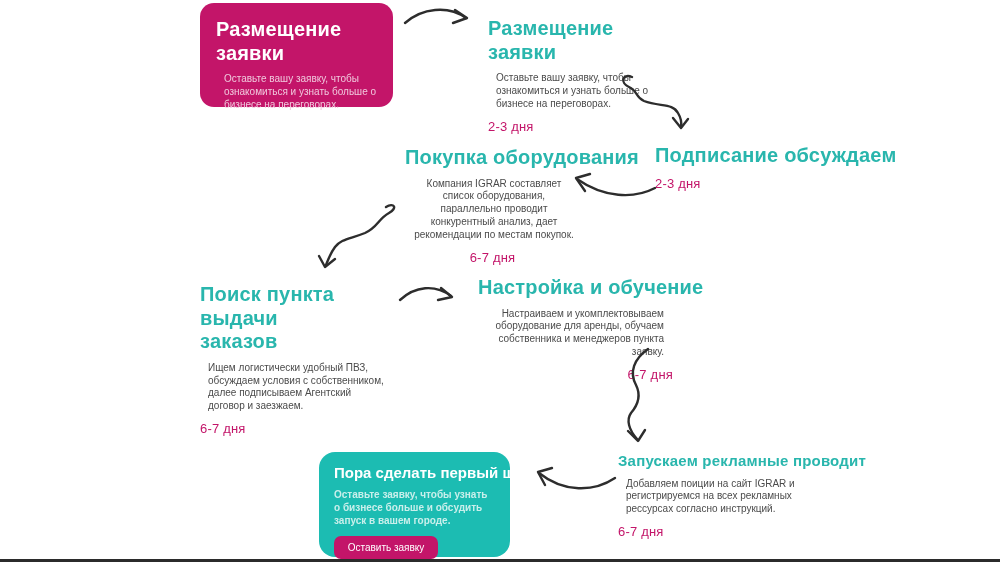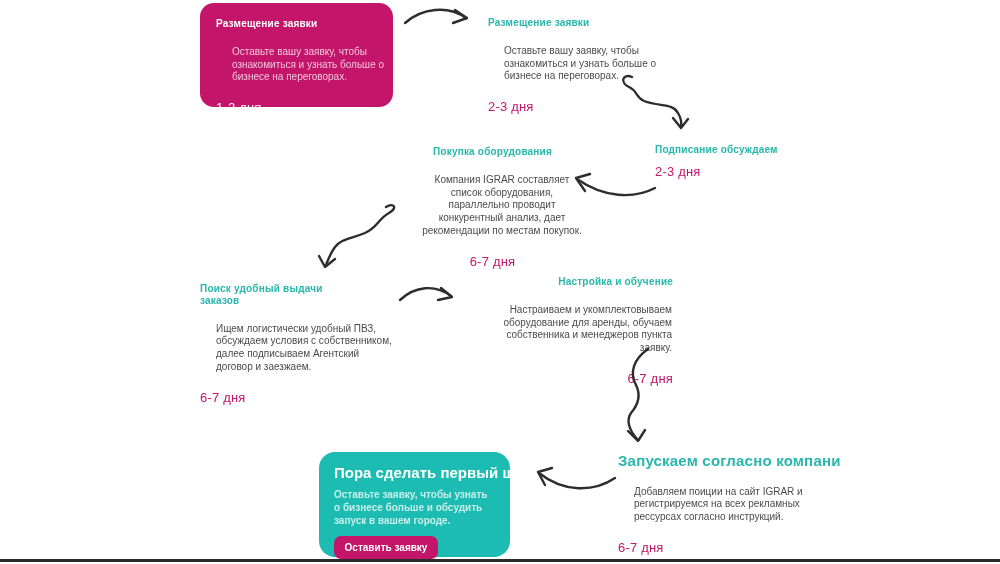--- a/index.html
+++ b/index.html
@@ -4,45 +4,45 @@
 <style>
   html,body{margin:0;padding:0;}
   body{
     width:1000px;height:564px;position:relative;overflow:hidden;
     background:#ffffff;
     font-family:"Liberation Sans", sans-serif;
     -webkit-font-smoothing:antialiased;
   }
   .step{position:absolute;}
   .step-title{
-    margin:0 0 7px 0;font-size:10px;font-weight:bold;line-height:1.18;
+    margin:0 0 7px 0;font-size:20px;font-weight:bold;line-height:1.18;
     color:var(--teal);letter-spacing:.2px;
   }
-  .step-body{margin:16px;font-size:10px;line-height:1.28;color:var(--body-text);}
+  .step-body{margin:8px;font-size:10px;line-height:1.28;color:var(--body-text);}
   .step-days{margin-top:8px;font-size:13px;font-weight:normal;color:var(--magenta);letter-spacing:.2px;}
 
   .card-magenta{
     background:var(--magenta);border-radius:14px;box-sizing:border-box;
     padding:15px 16px;width:193px;height:104px;
   }
   .card-magenta .step-title{color:#ffffff;}
   .card-magenta .step-body{color:#f0c7dc;}
   .card-magenta .step-days{color:#ffffff;}
 
   .nowrap{white-space:nowrap;}
 
   .cta-card{
     position:absolute;background:var(--teal-bg);border-radius:16px;box-sizing:border-box;
     left:319px;top:452px;width:191px;height:105px;padding:13px 15px;
   }
   .cta-title{margin:0 0 6px 0;font-size:15px;font-weight:bold;color:#ffffff;line-height:1.1;white-space:nowrap;}
   .cta-body{margin:0;font-size:10px;line-height:1.3;color:#c9efeb;font-weight:bold;}
   .cta-button{
     display:block;margin-top:9px;width:104px;padding:6px 0;text-align:center;
-    background:var(--magenta);color:#ffffff;font-size:10px;font-weight:bold;
+    background:var(--magenta);color:#ffffff;font-size:10px;font-weight:normal;
     border:none;border-radius:7px;font-family:inherit;cursor:pointer;
   }
 
   .arrow{position:absolute;}
   .arrow path{fill:none;stroke:var(--arrow);stroke-width:2.4;stroke-linecap:round;stroke-linejoin:round;}
 
   .bottom-bar{position:absolute;left:0;top:559px;width:1000px;height:3px;background:var(--bar);}
 </style>
 </head>
 <body>
@@ -64,33 +64,33 @@
   <div class="step-days">2-3 дня</div>
 </div>
 
 <div class="step" style="left:405px;top:146px;width:175px;text-align:center;">
   <h3 class="step-title nowrap">Покупка оборудования</h3>
   <p class="step-body" style="width:162px;">Компания IGRAR составляет список оборудования, параллельно проводит конкурентный анализ, дает рекомендации по местам покупок.</p>
   <div class="step-days">6-7 дня</div>
 </div>
 
 <div class="step" style="left:200px;top:283px;width:185px;">
-  <h3 class="step-title" style="width:160px;">Поиск удобный выдачи заказов</h3>
+  <h3 class="step-title" style="width:160px;">Поиск пункта выдачи заказов</h3>
   <p class="step-body" style="width:178px;">Ищем логистически удобный ПВЗ, обсуждаем условия с собственником, далее подписываем Агентский договор и заезжаем.</p>
   <div class="step-days">6-7 дня</div>
 </div>
 
 <div class="step" style="left:478px;top:276px;width:195px;text-align:right;">
   <h3 class="step-title nowrap">Настройка и обучение</h3>
   <p class="step-body" style="width:178px;">Настраиваем и укомплектовываем оборудование для аренды, обучаем собственника и менеджеров пункта заявку.</p>
   <div class="step-days">6-7 дня</div>
 </div>
 
 <div class="step" style="left:618px;top:452px;width:255px;">
-  <h3 class="step-title nowrap" style="font-size:15px;">Запускаем согласно компани</h3>
+  <h3 class="step-title nowrap" style="font-size:15px;">Запускаем рекламные проводит</h3>
   <p class="step-body" style="width:190px;">Добавляем поиции на сайт IGRAR и регистрируемся на всех рекламных рессурсах согласно инструкций.</p>
   <div class="step-days">6-7 дня</div>
 </div>
 
 <div class="cta-card">
   <h3 class="cta-title">Пора сделать первый шаг</h3>
   <p class="cta-body">Оставьте заявку, чтобы узнать о бизнесе больше и обсудить запуск в вашем городе.</p>
   <button class="cta-button">Оставить заявку</button>
 </div>
 

